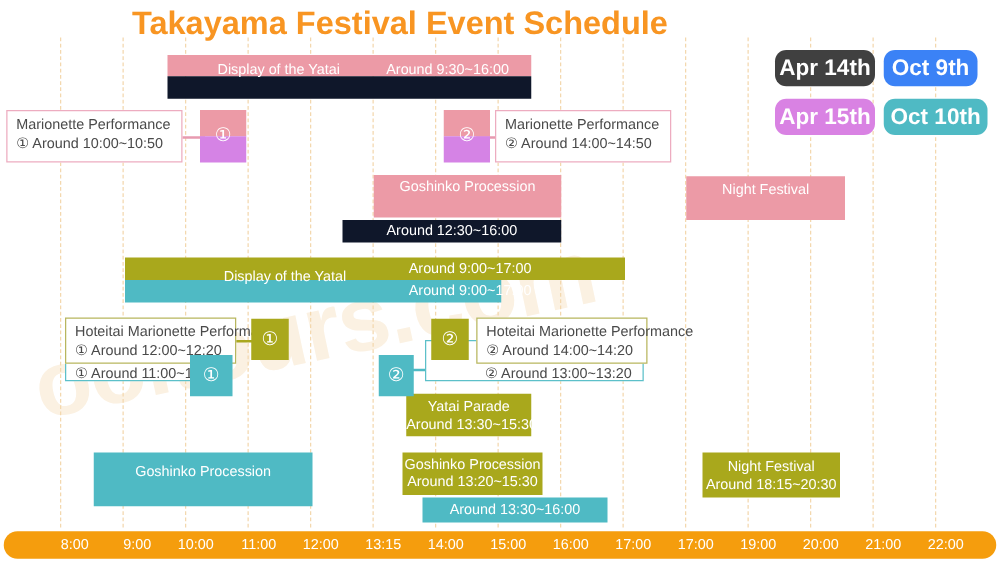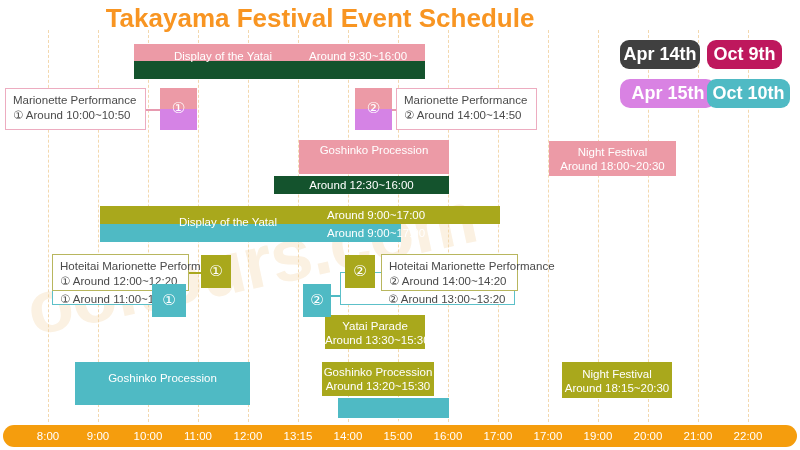--- a/index.html
+++ b/index.html
@@ -25,32 +25,32 @@
 
   
   .grid{position:absolute;top:30px;width:0;border-left:1px dashed #f3d8ae;height:392px;z-index:1;}
 
   
   .badge{
     position:absolute;border-radius:9px;color:#fff;font-size:18px;font-weight:bold;
     text-align:center;line-height:29px;height:29px;z-index:6;white-space:nowrap;
   }
   .b-pink{background:#404040;}
-  .b-olive{background:#be185d;}
+  .b-olive{background:#3b82f6;}
   .b-orchid{background:#d982e3;}
   .b-teal{background:#4fbac4;}
 
   
   .bar{
     position:absolute;color:#fff;font-size:11.5px;line-height:14px;
     text-align:center;z-index:3;box-sizing:border-box;
   }
   .bar .l1,.bar .l2{display:block;white-space:nowrap;}
   .c-pink{background:#ec9aa6;}
-  .c-orchid{background:#14532d;}
+  .c-orchid{background:#0f172a;}
   .c-olive{background:#a9a81c;}
   .c-teal{background:#4fbac4;}
 
   
   .callout{
     position:absolute;background:#fff;box-sizing:border-box;
     font-size:11.5px;line-height:15px;color:#4a4a4a;
     padding:4px 7px 4px 7px;z-index:4;white-space:nowrap;
   }
   .callout span{display:block;}
@@ -71,21 +71,21 @@
   }
   .chip .num{display:block;}
 
   
   .axis{
     position:absolute;left:3px;top:425px;width:794px;height:22px;
     background:#f59d0d;border-radius:11px;z-index:7;
   }
   .tick{
     position:absolute;top:425px;height:22px;line-height:22px;
-    color:#fff;font-size:11.5px;text-align:center;width:46px;z-index:8;
+    color:#fff;font-size:11.5px;text-align:right;width:46px;z-index:8;
   }
 </style>
 </head>
 <body>
 
 <div id="chart">
 
   <div class="watermark">oo.tours.com</div>
 
   <div class="grid" style="left:48px"></div>
@@ -101,21 +101,21 @@
   <div class="grid" style="left:548px"></div>
   <div class="grid" style="left:598px"></div>
   <div class="grid" style="left:648px"></div>
   <div class="grid" style="left:698px"></div>
   <div class="grid" style="left:748px"></div>
 
   <div class="title">Takayama Festival Event Schedule</div>
 
   <div class="badge b-pink" style="left:620px;top:40px;width:80px;">Apr 14th</div>
   <div class="badge b-olive" style="left:707px;top:40px;width:75px;">Oct 9th</div>
-  <div class="badge b-orchid" style="left:620px;top:79px;width:96px;border-radius:10px;">Apr 15th</div>
+  <div class="badge b-orchid" style="left:620px;top:79px;width:80px;">Apr 15th</div>
   <div class="badge b-teal" style="left:707px;top:79px;width:83px;">Oct 10th</div>
 
   <div class="bar c-pink" style="left:134px;top:44px;width:291px;height:17px;">
     <span class="l1"></span>
   </div>
   <div class="bar c-orchid" style="left:134px;top:61px;width:291px;height:18px;padding-top:1px;">
     <span class="l2" style="position:absolute;left:40px;top:-12px;">Display of the Yatai</span>
     <span class="l2" style="position:absolute;left:175px;top:-12px;">Around 9:30~16:00</span>
   </div>
 
@@ -143,21 +143,20 @@
 
   <div class="bar c-pink" style="left:299px;top:140px;width:150px;height:34px;padding-top:3px;">
     <span class="l1">Goshinko Procession</span>
   </div>
   <div class="bar c-orchid" style="left:274px;top:176px;width:175px;height:18px;padding-top:2px;">
     <span class="l1">Around 12:30~16:00</span>
   </div>
 
   <div class="bar c-pink" style="left:549px;top:141px;width:127px;height:35px;padding-top:4px;">
     <span class="l1">Night Festival</span>
-    <span class="l2">Around 18:00~20:30</span>
   </div>
 
   <div class="bar c-olive" style="left:100px;top:206px;width:400px;height:18px;padding-top:2px;">
     <span class="l1" style="position:absolute;left:227px;top:2px;">Around 9:00~17:00</span>
   </div>
   <div class="bar c-teal" style="left:100px;top:224px;width:301px;height:18px;padding-top:2px;">
     <span class="l1" style="position:absolute;left:79px;top:-9px;">Display of the Yatal</span>
     <span class="l2" style="position:absolute;left:227px;top:2px;">Around 9:00~17:00</span>
   </div>
 
@@ -203,21 +202,21 @@
   </div>
 
   <div class="bar c-teal" style="left:75px;top:362px;width:175px;height:43px;padding-top:9px;">
     <span class="l1">Goshinko Procession</span>
   </div>
 
   <div class="bar c-olive" style="left:322px;top:362px;width:112px;height:34px;padding-top:3px;">
     <span class="l1">Goshinko Procession</span>
     <span class="l2">Around 13:20~15:30</span>
   </div>
-  <div class="bar c-teal" style="left:338px;top:398px;width:111px;height:20px;padding-top:19px;">
+  <div class="bar c-teal" style="left:338px;top:398px;width:148px;height:20px;padding-top:3px;">
     <span class="l1">Around 13:30~16:00</span>
   </div>
 
   <div class="bar c-olive" style="left:562px;top:362px;width:110px;height:36px;padding-top:5px;">
     <span class="l1">Night Festival</span>
     <span class="l2">Around 18:15~20:30</span>
   </div>
 
   <div class="axis"></div>
   <div class="tick" style="left:25px">8:00</div>

